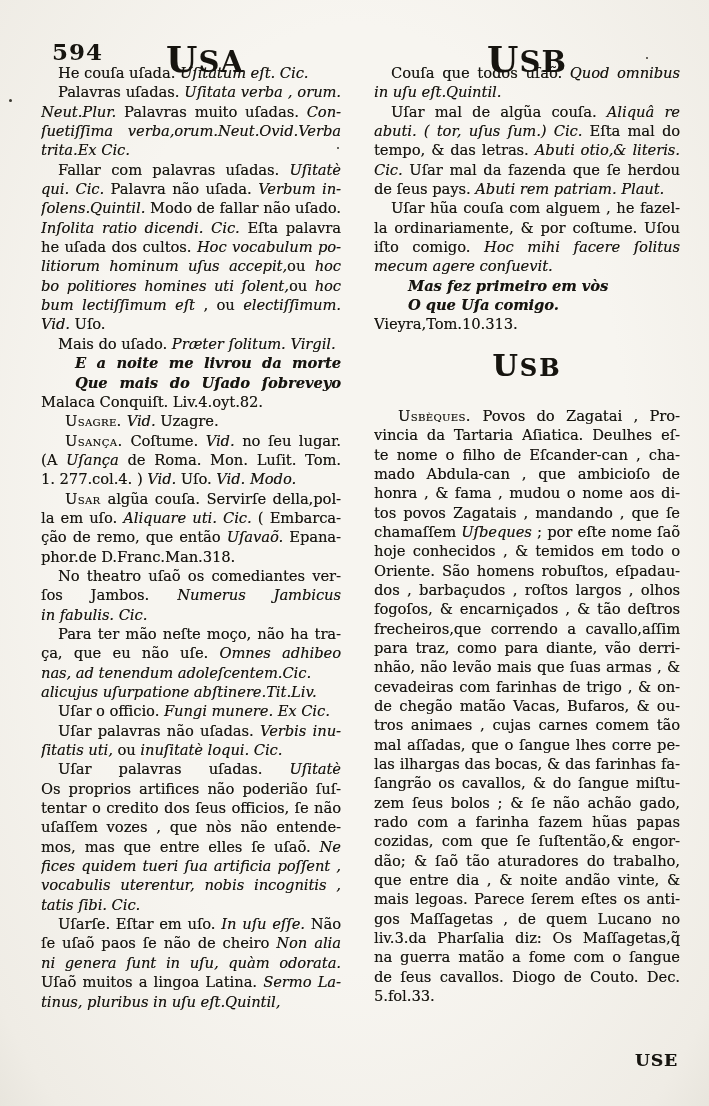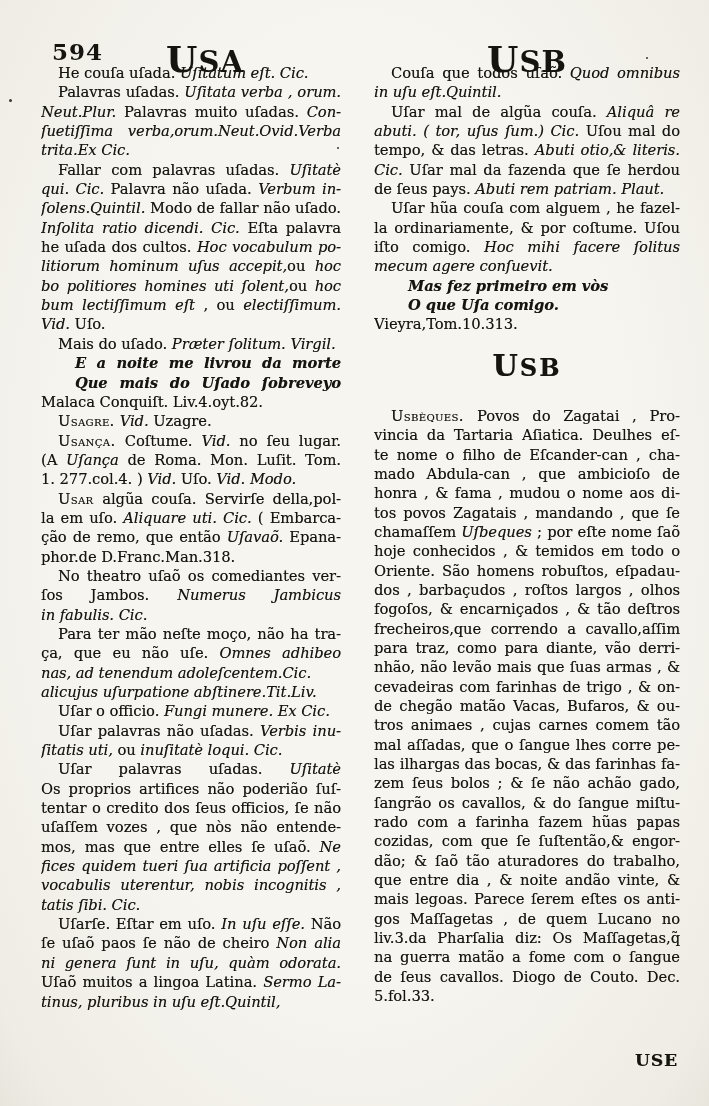--- a/index.html
+++ b/index.html
@@ -33,21 +33,21 @@
   .col-right{left:374px;width:306px;}
   .line{
     height:19.35px;line-height:19.35px;
     text-align:justify;text-align-last:justify;
     overflow:hidden;white-space:normal;
   }
   .line.end{text-align-last:left;}
   .ind1{text-indent:17px;}
   .ind2{text-indent:34px;font-weight:bold;}
   .sg-it{font-style:italic;}
-  .sg-sc{font-variant:small-caps;letter-spacing:0.4px;}
+  .sg-sc{font-variant:small-caps;letter-spacing:0.4px;margin-left:7px;}
   .subhead{
     margin-top:15px;margin-bottom:21px;
     line-height:34px;font-size:24px;font-weight:bold;
     text-align:center;text-align-last:center;letter-spacing:2px;
   }
   .subhead::first-letter{font-size:29px;}
   .catchword{
     position:absolute;left:635px;top:1050px;
     font-size:17px;font-weight:bold;letter-spacing:1px;
     text-shadow:0.3px 0.3px 0 rgba(22,20,15,0.6);
@@ -115,21 +115,21 @@
       <div class="line ind0"><span class="sg-it">ni genera ſunt in uſu, quàm odorata. Plin.</span></div>
       <div class="line ind0"><span class="sg-r">Uſaõ muitos a lingoa Latina. </span><span class="sg-it">Sermo La-</span></div>
       <div class="line ind0 end"><span class="sg-it">tinus, pluribus in uſu eſt.Quintil,</span></div>
     </div>
 
   <div class="col col-right">
     <div id="col-right-top">
         <div class="line ind1"><span class="sg-r">Couſa que todos uſaõ. </span><span class="sg-it">Quod omnibus</span></div>
         <div class="line ind0 end"><span class="sg-it">in uſu eſt.Quintil.</span></div>
         <div class="line ind1"><span class="sg-r">Uſar mal de algũa couſa. </span><span class="sg-it">Aliquâ re</span></div>
-        <div class="line ind0"><span class="sg-it">abuti. ( tor, uſus ſum.) Cic. </span><span class="sg-r">Uſou mal do</span></div>
+        <div class="line ind0"><span class="sg-it">abuti. ( tor, uſus ſum.) Cic. </span><span class="sg-r">Eſta mal do</span></div>
         <div class="line ind0"><span class="sg-r">tempo, &amp; das letras. </span><span class="sg-it">Abuti otio,&amp; literis.</span></div>
         <div class="line ind0"><span class="sg-it">Cic. </span><span class="sg-r">Uſar mal da fazenda que ſe herdou</span></div>
         <div class="line ind0 end"><span class="sg-r">de ſeus pays. </span><span class="sg-it">Abuti rem patriam. Plaut.</span></div>
         <div class="line ind1"><span class="sg-r">Uſar hũa couſa com alguem , he fazel-</span></div>
         <div class="line ind0"><span class="sg-r">la ordinariamente, &amp; por coſtume. Uſou</span></div>
         <div class="line ind0"><span class="sg-r">iſto comigo. </span><span class="sg-it">Hoc mihi facere ſolitus eſt.Sic</span></div>
         <div class="line ind0 end"><span class="sg-it">mecum agere conſuevit.</span></div>
         <div class="line ind2 end"><span class="sg-it">Mas fez primeiro em vòs</span></div>
         <div class="line ind2 end"><span class="sg-it">O que Uſa comigo.</span></div>
         <div class="line ind0 end"><span class="sg-r">Vieyra,Tom.10.313.</span></div>
@@ -148,22 +148,22 @@
         <div class="line ind0"><span class="sg-r">dos , barbaçudos , roſtos largos , olhos</span></div>
         <div class="line ind0"><span class="sg-r">fogoſos, &amp; encarniçados , &amp; tão deſtros</span></div>
         <div class="line ind0"><span class="sg-r">frecheiros,que correndo a cavallo,aſſim</span></div>
         <div class="line ind0"><span class="sg-r">para traz, como para diante, vão derri-</span></div>
         <div class="line ind0"><span class="sg-r">nhão, não levão mais que ſuas armas , &amp;</span></div>
         <div class="line ind0"><span class="sg-r">cevadeiras com farinhas de trigo , &amp; on-</span></div>
         <div class="line ind0"><span class="sg-r">de chegão matão Vacas, Bufaros, &amp; ou-</span></div>
         <div class="line ind0"><span class="sg-r">tros animaes , cujas carnes comem tão</span></div>
         <div class="line ind0"><span class="sg-r">mal aſſadas, que o ſangue lhes corre pe-</span></div>
         <div class="line ind0"><span class="sg-r">las ilhargas das bocas, &amp; das farinhas fa-</span></div>
+        <div class="line ind0"><span class="sg-r">ſangrão os cavallos, &amp; do ſangue miſtu-</span></div>
         <div class="line ind0"><span class="sg-r">zem ſeus bolos ; &amp; ſe não achão gado,</span></div>
-        <div class="line ind0"><span class="sg-r">ſangrão os cavallos, &amp; do ſangue miſtu-</span></div>
         <div class="line ind0"><span class="sg-r">rado com a farinha fazem hũas papas</span></div>
         <div class="line ind0"><span class="sg-r">cozidas, com que ſe ſuſtentão,&amp; engor-</span></div>
         <div class="line ind0"><span class="sg-r">dão; &amp; ſaõ tão aturadores do trabalho,</span></div>
         <div class="line ind0"><span class="sg-r">que entre dia , &amp; noite andão vinte, &amp;</span></div>
         <div class="line ind0"><span class="sg-r">mais legoas. Parece ſerem eſtes os anti-</span></div>
         <div class="line ind0"><span class="sg-r">gos Maſſagetas , de quem Lucano no</span></div>
         <div class="line ind0"><span class="sg-r">liv.3.da Pharſalia diz: Os Maſſagetas,q̃</span></div>
         <div class="line ind0"><span class="sg-r">na guerra matão a fome com o ſangue</span></div>
         <div class="line ind0"><span class="sg-r">de ſeus cavallos. Diogo de Couto. Dec.</span></div>
         <div class="line ind0 end"><span class="sg-r">5.fol.33.</span></div>

